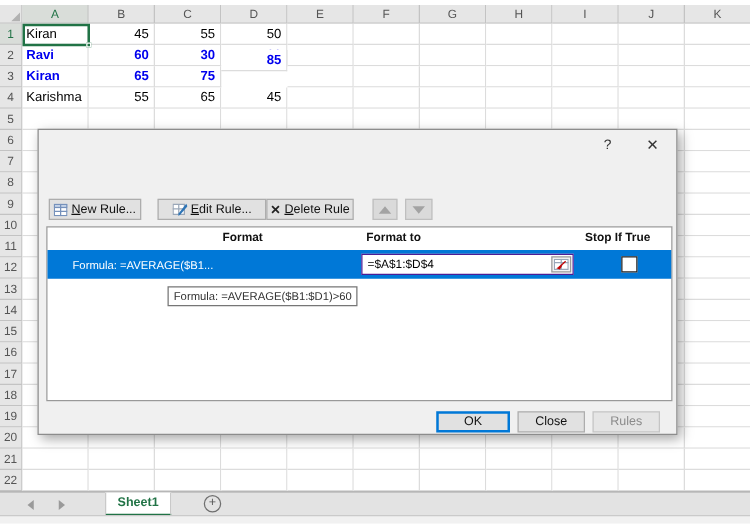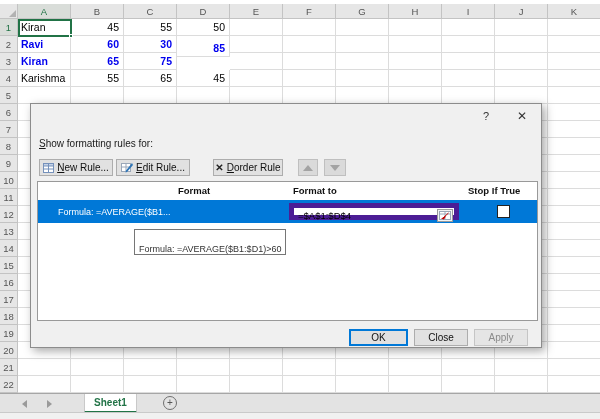--- a/index.html
+++ b/index.html
@@ -29,40 +29,40 @@
   .cap-btn{position:absolute;top:2px;width:26px;height:20px;display:flex;align-items:center;justify-content:center;font-size:11px;color:#333;cursor:default;}
   #help-btn{left:442px;} #close-btn{left:478px;font-size:12px;}
   .u{text-decoration:underline;}
   .show-label{position:absolute;left:8px;top:34px;}
   .combo{position:absolute;left:132px;top:29px;width:117px;height:20px;background:#fff;border:1px solid #818181;}
   .combo .val{position:absolute;left:5px;top:3px;}
   .combo .arrowbox{position:absolute;right:0;top:0;width:17px;height:18px;background:#e5e5e5;border-left:1px solid #b4b4b4;
      display:flex;align-items:center;justify-content:center;}
   .chev{width:0;height:0;border-left:4px solid transparent;border-right:4px solid transparent;border-top:4px solid #444;}
   .btn{position:absolute;height:17px;background:#e1e1e1;border:1px solid #adadad;display:flex;align-items:center;justify-content:center;gap:3px;font-size:10px;color:#111;}
-  #btn-new{left:8px;top:55px;width:74px;} #btn-edit{left:85px;top:55px;width:74px;} #btn-del{left:182px;top:55px;width:70px;}
+  #btn-new{left:8px;top:55px;width:74px;} #btn-edit{left:95px;top:55px;width:87px;} #btn-del{left:182px;top:55px;width:70px;}
   #btn-up{left:267px;top:55px;width:20px;background:#dadada;border-color:#bfbfbf;}
   #btn-down{left:293px;top:55px;width:22px;background:#dadada;border-color:#bfbfbf;}
   .arr-up{width:0;height:0;border-left:5px solid transparent;border-right:5px solid transparent;border-bottom:6px solid #a3a3a3;}
   .arr-down{width:0;height:0;border-left:5px solid transparent;border-right:5px solid transparent;border-top:6px solid #a3a3a3;}
   .delx{font-size:10px;font-weight:bold;color:#222;}
   
   .listbox{position:absolute;left:6px;top:77px;width:501px;height:140px;background:#fff;border:1px solid #999;}
   .lhead{position:absolute;top:3px;font-size:9.5px;font-weight:600;color:#111;white-space:nowrap;}
   .lh-rule{left:3px;} .lh-format{left:140px;} .lh-applies{left:255px;} .lh-stop{left:430px;}
   .rulerow{position:absolute;left:0;top:18px;width:499px;height:23px;background:var(--accent);}
   .rule-name{position:absolute;left:20px;top:0;height:23px;display:flex;align-items:center;color:#fff;font-size:9px;white-space:nowrap;}
   .fmt-preview{position:absolute;left:137px;top:3px;width:100px;height:17px;background:#fff;border:1px solid #c9c9c9;
      display:flex;align-items:center;justify-content:center;color:var(--cfblue);font-weight:bold;font-size:10.5px;}
-  .applies{position:absolute;left:251px;top:3px;width:170px;height:17px;background:#fff;border:5px solid #4c1d95;font-size:9.5px;color:#000;}
+  .applies{position:absolute;left:251px;top:3px;width:170px;height:17px;background:#fff;border:1px solid #4c1d95;font-size:9.5px;color:#000;}
   .applies .txt{position:absolute;left:4px;top:2px;}
   .rangebtn{position:absolute;right:1px;top:1px;width:16px;height:13px;background:#f3f3f3;border:1px solid #9a9a9a;
      display:flex;align-items:center;justify-content:center;}
   .checkbox{position:absolute;left:459px;top:5px;width:13px;height:13px;background:#fff;border:1px solid #222;}
-  .tooltip{position:absolute;left:103px;top:125px;height:16px;line-height:14px;padding:12px 4px;background:#fff;border:1px solid #767676;
+  .tooltip{position:absolute;left:103px;top:125px;height:16px;line-height:14px;padding:0 4px;background:#fff;border:1px solid #767676;
      font-size:9px;color:#333;white-space:nowrap;z-index:12;}
   .footer-btn{position:absolute;top:225px;height:17px;background:#e1e1e1;border:1px solid #adadad;
      display:flex;align-items:center;justify-content:center;font-size:10px;color:#111;}
   #btn-ok{left:318px;width:59px;border:2px solid var(--accent);}
   #btn-close{left:383px;width:54px;}
   #btn-apply{left:443px;width:54px;border-color:#c5c5c5;color:#8b8b8b;background:#e5e5e5;}
   
   #tabbar{position:absolute;left:0;top:393px;width:600px;height:19px;background:#e3e3e3;border-top:1px solid #a6a6a6;}
   .nav-tri-l{position:absolute;left:22px;top:6px;width:0;height:0;border-top:4px solid transparent;border-bottom:4px solid transparent;border-right:5px solid #9a9a9a;}
   .nav-tri-r{position:absolute;left:47px;top:6px;width:0;height:0;border-top:4px solid transparent;border-bottom:4px solid transparent;border-left:5px solid #9a9a9a;}
@@ -364,21 +364,20 @@
       </div>
     <div id="selbox">
         <div class="handle"></div>
       </div>
   </div>
 
   <div id="dialog">
     <div class="cap-btn" id="help-btn">?</div>
     <div class="cap-btn" id="close-btn">✕</div>
 
-    <div class="show-label"><span class="u">S</span><span>how formatting rules for:</span></div>
 
     <div class="btn" id="btn-new">
       <svg width="11" height="10">
           <rect x="0.5" y="0.5" width="10" height="9" fill="#fff" stroke="#7591bb"></rect>
           <rect x="0.5" y="0.5" width="10" height="2.5" fill="#c5d3e8" stroke="#7591bb"></rect>
           <line x1="5.5" y1="0" x2="5.5" y2="10" stroke="#7591bb"></line>
           <line x1="0" y1="6" x2="11" y2="6" stroke="#7591bb"></line>
         </svg>
       <span><span class="u">N</span><span>ew Rule...</span></span>
     </div>
@@ -386,21 +385,21 @@
       <svg width="12" height="11">
           <rect x="0.5" y="1.5" width="9" height="8" fill="#fff" stroke="#9aa7b8"></rect>
           <line x1="0" y1="5" x2="9" y2="5" stroke="#9aa7b8"></line>
           <line x1="5" y1="1.5" x2="5" y2="10" stroke="#9aa7b8"></line>
           <polygon points="11,1 12,3 6,10 4.5,10.5 5,8.5" fill="#2e75b6"></polygon>
         </svg>
       <span><span class="u">E</span><span>dit Rule...</span></span>
     </div>
     <div class="btn" id="btn-del">
       <span class="delx">✕</span>
-      <span><span class="u">D</span><span>order Rule</span></span>
+      <span><span class="u">D</span><span>elete Rule</span></span>
     </div>
     <div class="btn" id="btn-up">
         <span class="arr-up"></span>
       </div>
     <div class="btn" id="btn-down">
         <span class="arr-down"></span>
       </div>
 
     <div class="listbox">
       <div class="lhead lh-format">Format</div>
@@ -422,21 +421,21 @@
           </span>
         </div>
         <div class="checkbox"></div>
       </div>
     </div>
 
     <div class="tooltip">Formula: =AVERAGE($B1:$D1)&gt;60</div>
 
     <div class="footer-btn" id="btn-ok">OK</div>
     <div class="footer-btn" id="btn-close">Close</div>
-    <div class="footer-btn" id="btn-apply">Apply</div>
+    <div class="footer-btn" id="btn-apply">Rules</div>
   </div>
 
   <div id="tabbar">
     <div class="nav-tri-l"></div>
     <div class="nav-tri-r"></div>
     <div class="sheettab">Sheet1</div>
     <div class="addsheet">+</div>
   </div>
   <div id="statusstrip"></div>
 

